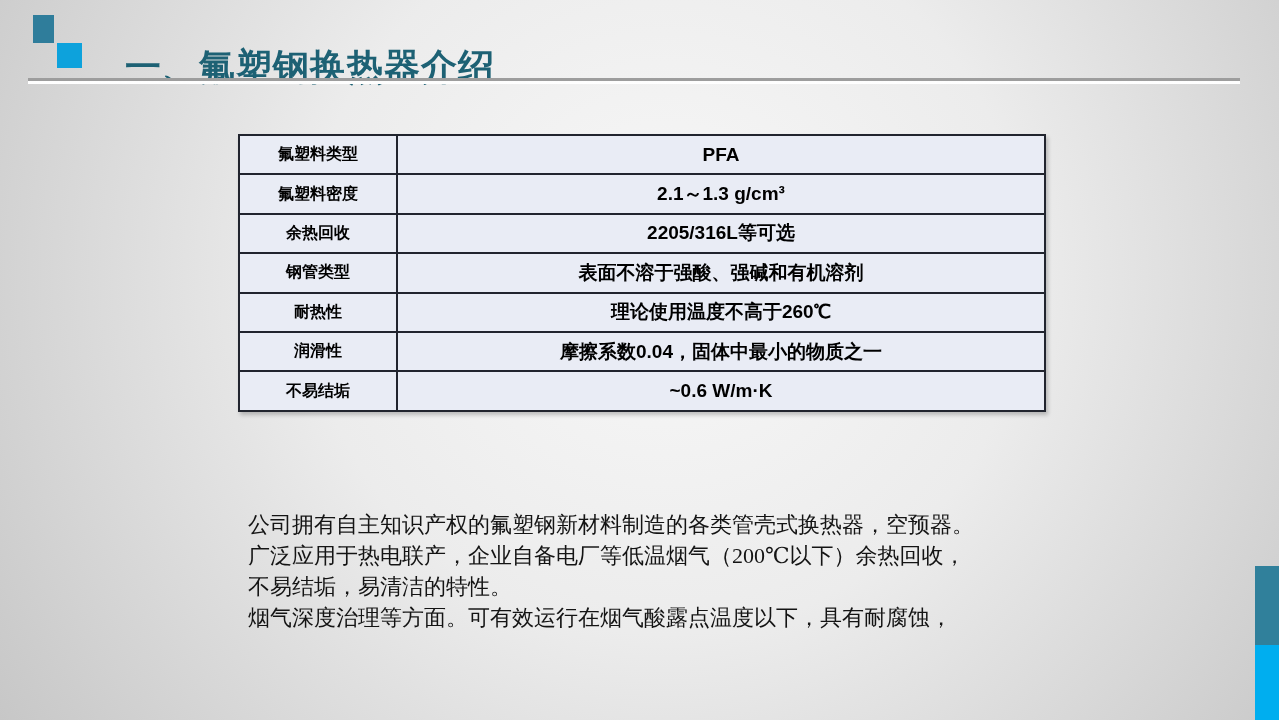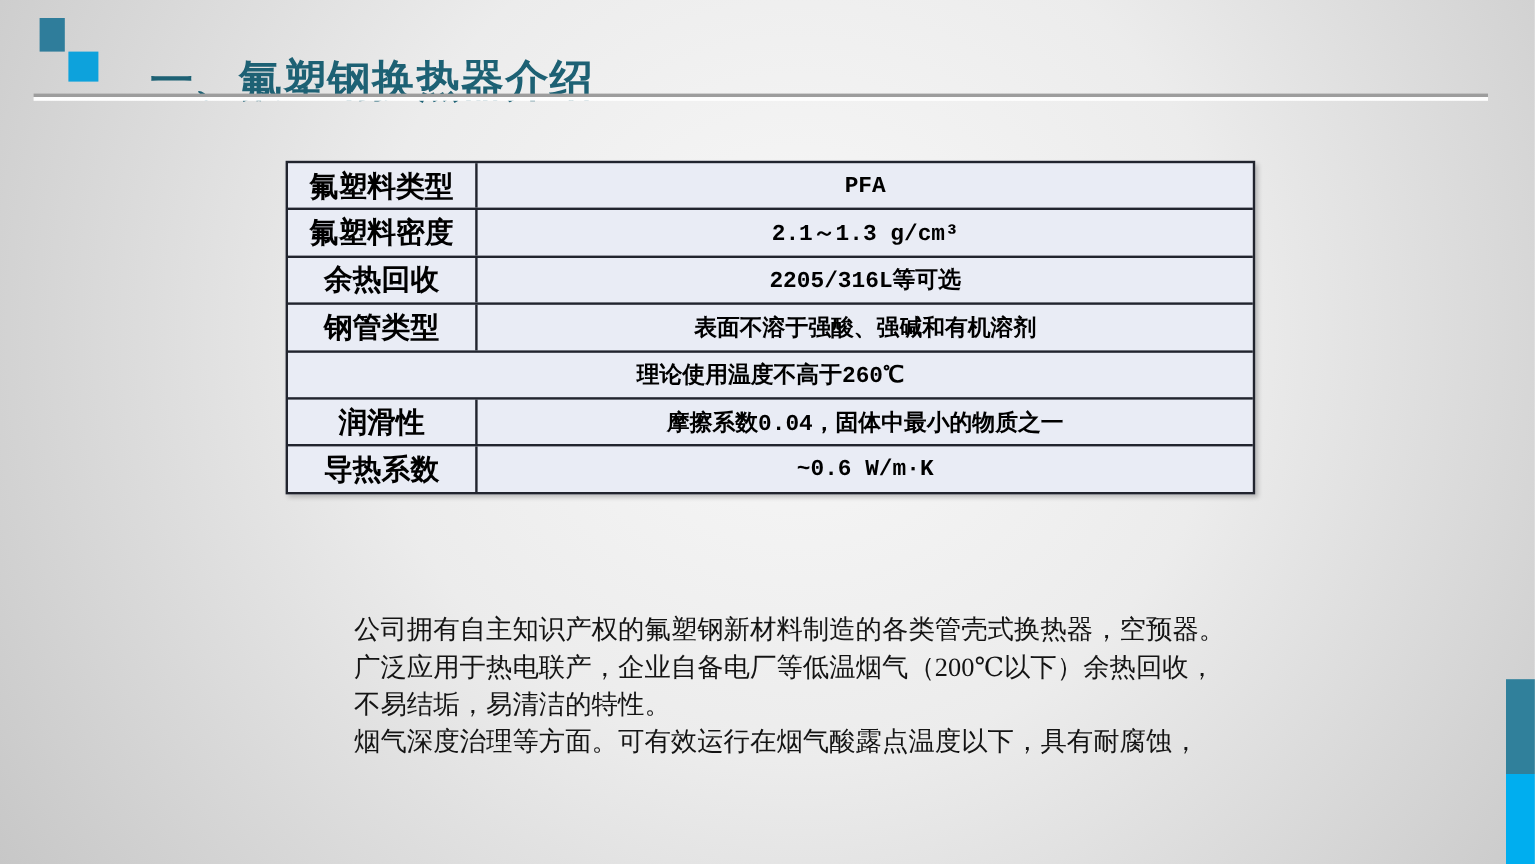--- a/index.html
+++ b/index.html
@@ -36,32 +36,32 @@
   .spec-row{
     display:flex;height:37.4px;align-items:stretch;
     border-bottom:2px solid #21242e;
   }
   .spec-row:last-child{border-bottom:none;}
   .spec-label{
     width:156px;flex:0 0 156px;
     border-right:2px solid #21242e;
     display:flex;align-items:center;justify-content:center;
     font-family:"Liberation Serif","DejaVu Serif",serif;
-    font-weight:bold;font-size:24px;color:#000;
+    font-weight:bold;font-size:16px;color:#000;
   }
   .spec-value{
     flex:1;display:flex;align-items:center;justify-content:center;
-    font-family:Liberation Mono, monospace;
+    font-family:Liberation Sans, sans-serif;
     font-weight:bold;font-size:19px;color:#000;
   }
   
   .body-text{
     position:absolute;left:248px;top:509px;width:805px;
     font-family:"Liberation Serif","DejaVu Serif",serif;
-    font-size:22px;color:#141414;line-height:31px;margin-left:47px;
+    font-size:22px;color:#141414;line-height:31px;
   }
   
   .edge-bar{position:absolute;width:24px;}
   .edge-bar-teal{left:1255px;top:566px;height:79px;background:#30809b;}
   .edge-bar-blue{left:1255px;top:645px;height:75px;background:#00aeef;}
 </style>
 </head>
 <body>
 
 <div class="slide">
@@ -84,28 +84,29 @@
     </div>
     <div class="spec-row">
       <div class="spec-label">余热回收</div>
       <div class="spec-value">2205/316L等可选</div>
     </div>
     <div class="spec-row">
       <div class="spec-label">钢管类型</div>
       <div class="spec-value">表面不溶于强酸、强碱和有机溶剂</div>
     </div>
     <div class="spec-row">
+      <div class="spec-label">耐热性</div>
       <div class="spec-value">理论使用温度不高于260℃</div>
     </div>
     <div class="spec-row">
       <div class="spec-label">润滑性</div>
       <div class="spec-value">摩擦系数0.04，固体中最小的物质之一</div>
     </div>
     <div class="spec-row">
-      <div class="spec-label">导热系数</div>
+      <div class="spec-label">不易结垢</div>
       <div class="spec-value">~0.6 W/m·K</div>
     </div>
   </div>
 
   <div class="body-text">
     <div>公司拥有自主知识产权的氟塑钢新材料制造的各类管壳式换热器，空预器。</div>
     <div>广泛应用于热电联产，企业自备电厂等低温烟气（200℃以下）余热回收，</div>
     <div>不易结垢，易清洁的特性。</div>
     <div>烟气深度治理等方面。可有效运行在烟气酸露点温度以下，具有耐腐蚀，</div>
   </div>

